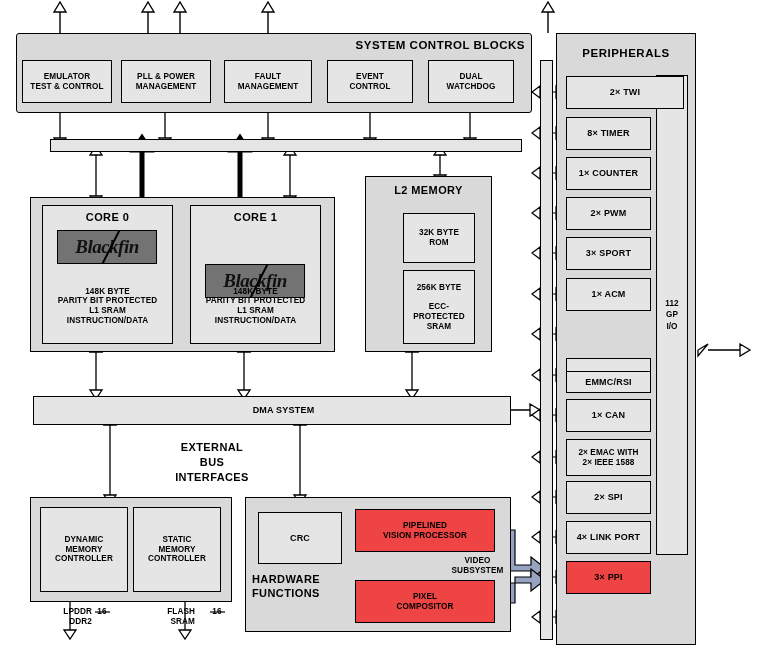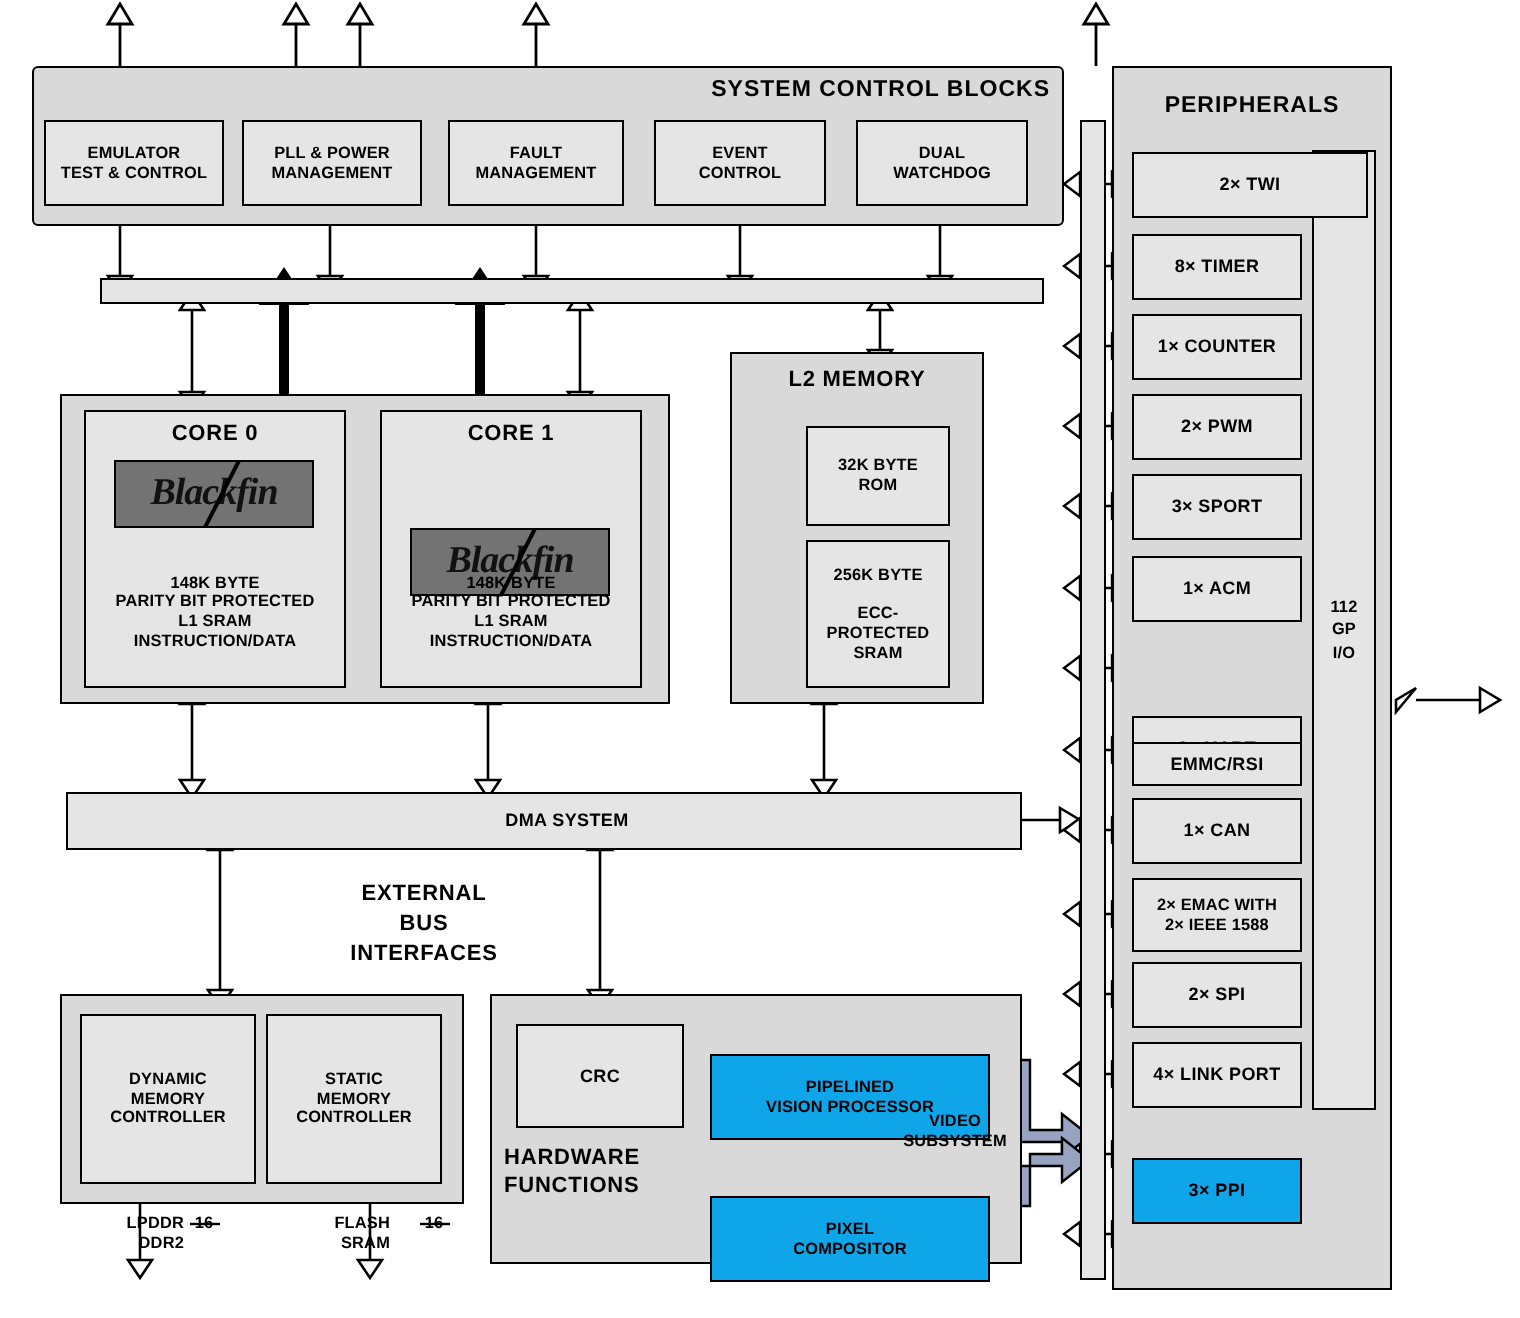--- a/index.html
+++ b/index.html
@@ -4,21 +4,21 @@
 <style>
   html,body{margin:0;padding:0;background:#ffffff;}
   body{font-family:"Liberation Sans",sans-serif;}
   #root{position:relative;width:760px;height:659px;overflow:hidden;background:#fff;}
 
   .abs{position:absolute;box-sizing:border-box;}
 
   
   .panel{background:#d9d9d9;border:1.5px solid #000;}
   .wbox{background:#e5e5e5;border:1.5px solid #000;}
-  .bluebox{background:#0ea5e9;border:1.5px solid #000;margin-top:18px;}
+  .bluebox{background:#ef4444;border:1.5px solid #000;}
 
   .ctr{display:flex;align-items:center;justify-content:center;text-align:center;}
 
   .t8{font-size:8.2px;font-weight:bold;letter-spacing:.1px;line-height:1.18;}
   .t9{font-size:9px;font-weight:bold;letter-spacing:.2px;line-height:1.2;}
   .t11{font-size:11px;font-weight:bold;letter-spacing:.4px;line-height:1.2;}
   .t12{font-size:11.5px;font-weight:bold;letter-spacing:.5px;line-height:1.25;}
 
   
   .bf{position:relative;background:#737373;border:1.5px solid #000;overflow:hidden;}

